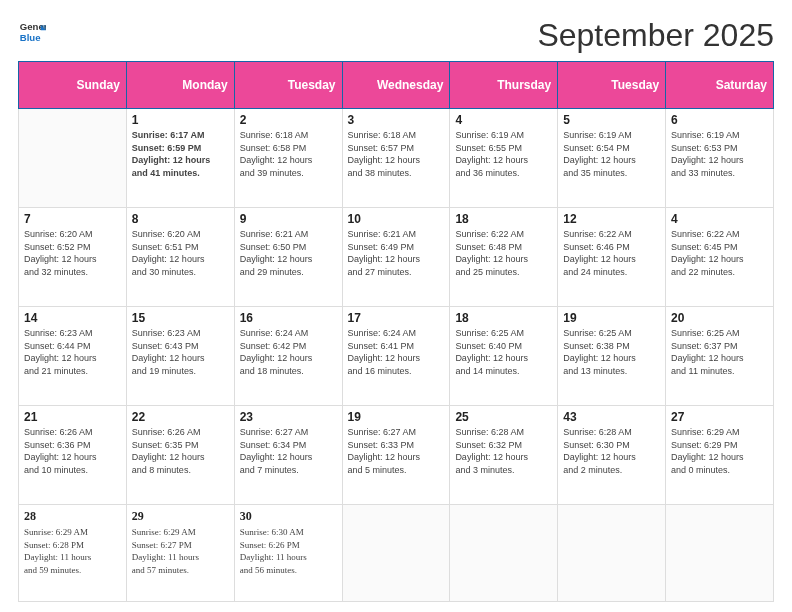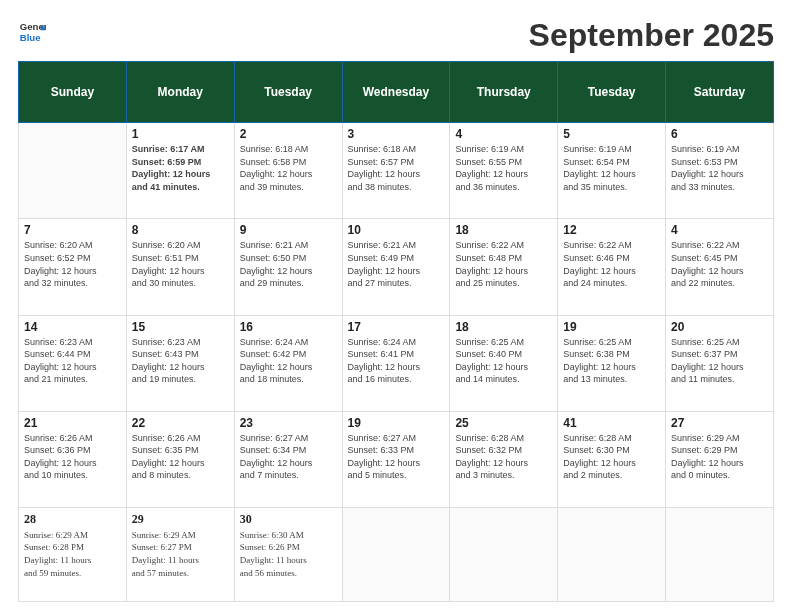--- a/index.html
+++ b/index.html
@@ -30,42 +30,42 @@
     }
     .logo-icon {
       width: 28px;
       height: 28px;
     }
     .title-block {
       text-align: right;
     }
     .main-title {
       font-size: 32px;
-      font-weight: bold;
+      font-weight: normal;
       color: #333;
       line-height: 1.1;
     }
     .subtitle {
       font-size: 14px;
       color: #555;
     }
     .calendar {
       flex: 1;
       border: 1px solid #ccc;
       border-collapse: collapse;
       width: 100%;
       table-layout: fixed;
     }
     .calendar th {
-      background: #14532d;
+      background: #ec4899;
       color: #fff;
       font-size: 12px;
       font-weight: bold;
-      text-align: center;
-      padding: 23px 6px;
+      text-align: right;
+      padding: 16px 6px;
       border: 1px solid #1565a8;
     }
     .calendar td {
       vertical-align: top;
       border: 1px solid #ddd;
       padding: 4px 5px;
       font-size: 9.5px;
       color: #333;
       height: 78px;
     }
@@ -297,21 +297,21 @@
 and 5 minutes.</div>
           </td>
           <td>
             <span class="day-number">25</span>
             <div class="day-info" style="white-space: pre-line;">Sunrise: 6:28 AM
 Sunset: 6:32 PM
 Daylight: 12 hours
 and 3 minutes.</div>
           </td>
           <td>
-            <span class="day-number">41</span>
+            <span class="day-number">43</span>
             <div class="day-info" style="white-space: pre-line;">Sunrise: 6:28 AM
 Sunset: 6:30 PM
 Daylight: 12 hours
 and 2 minutes.</div>
           </td>
           <td>
             <span class="day-number">27</span>
             <div class="day-info" style="white-space: pre-line;">Sunrise: 6:29 AM
 Sunset: 6:29 PM
 Daylight: 12 hours

